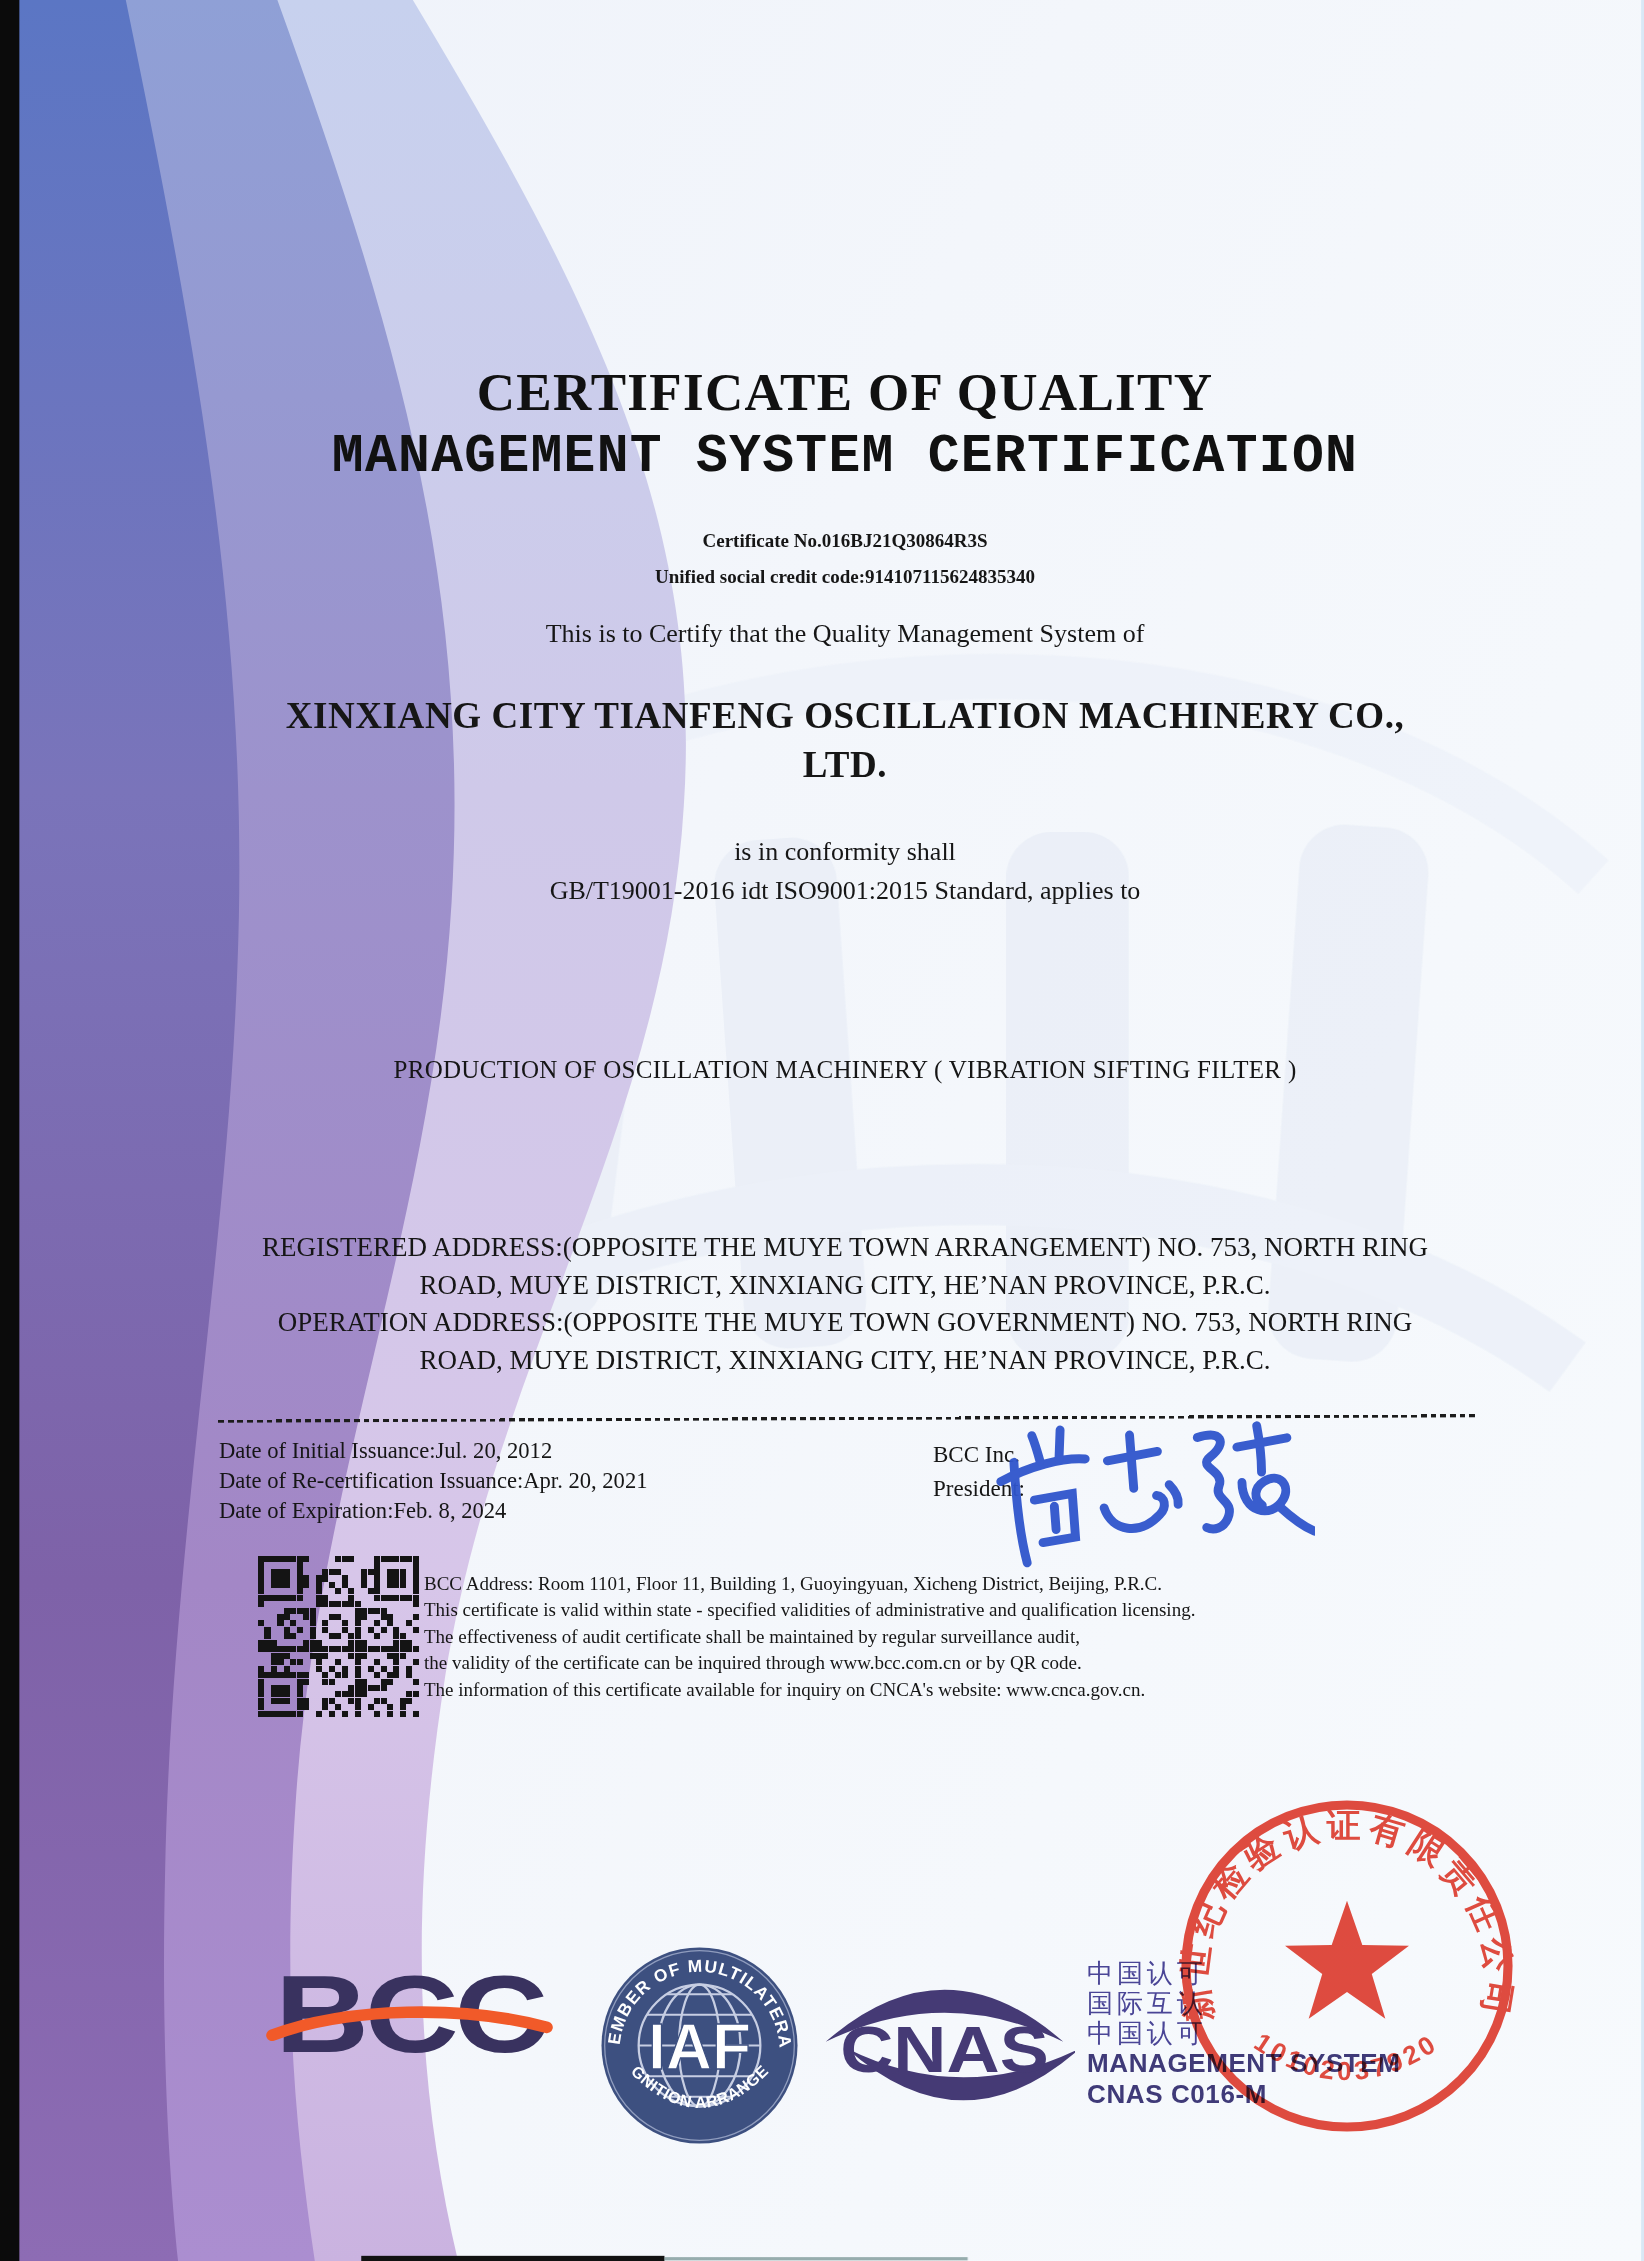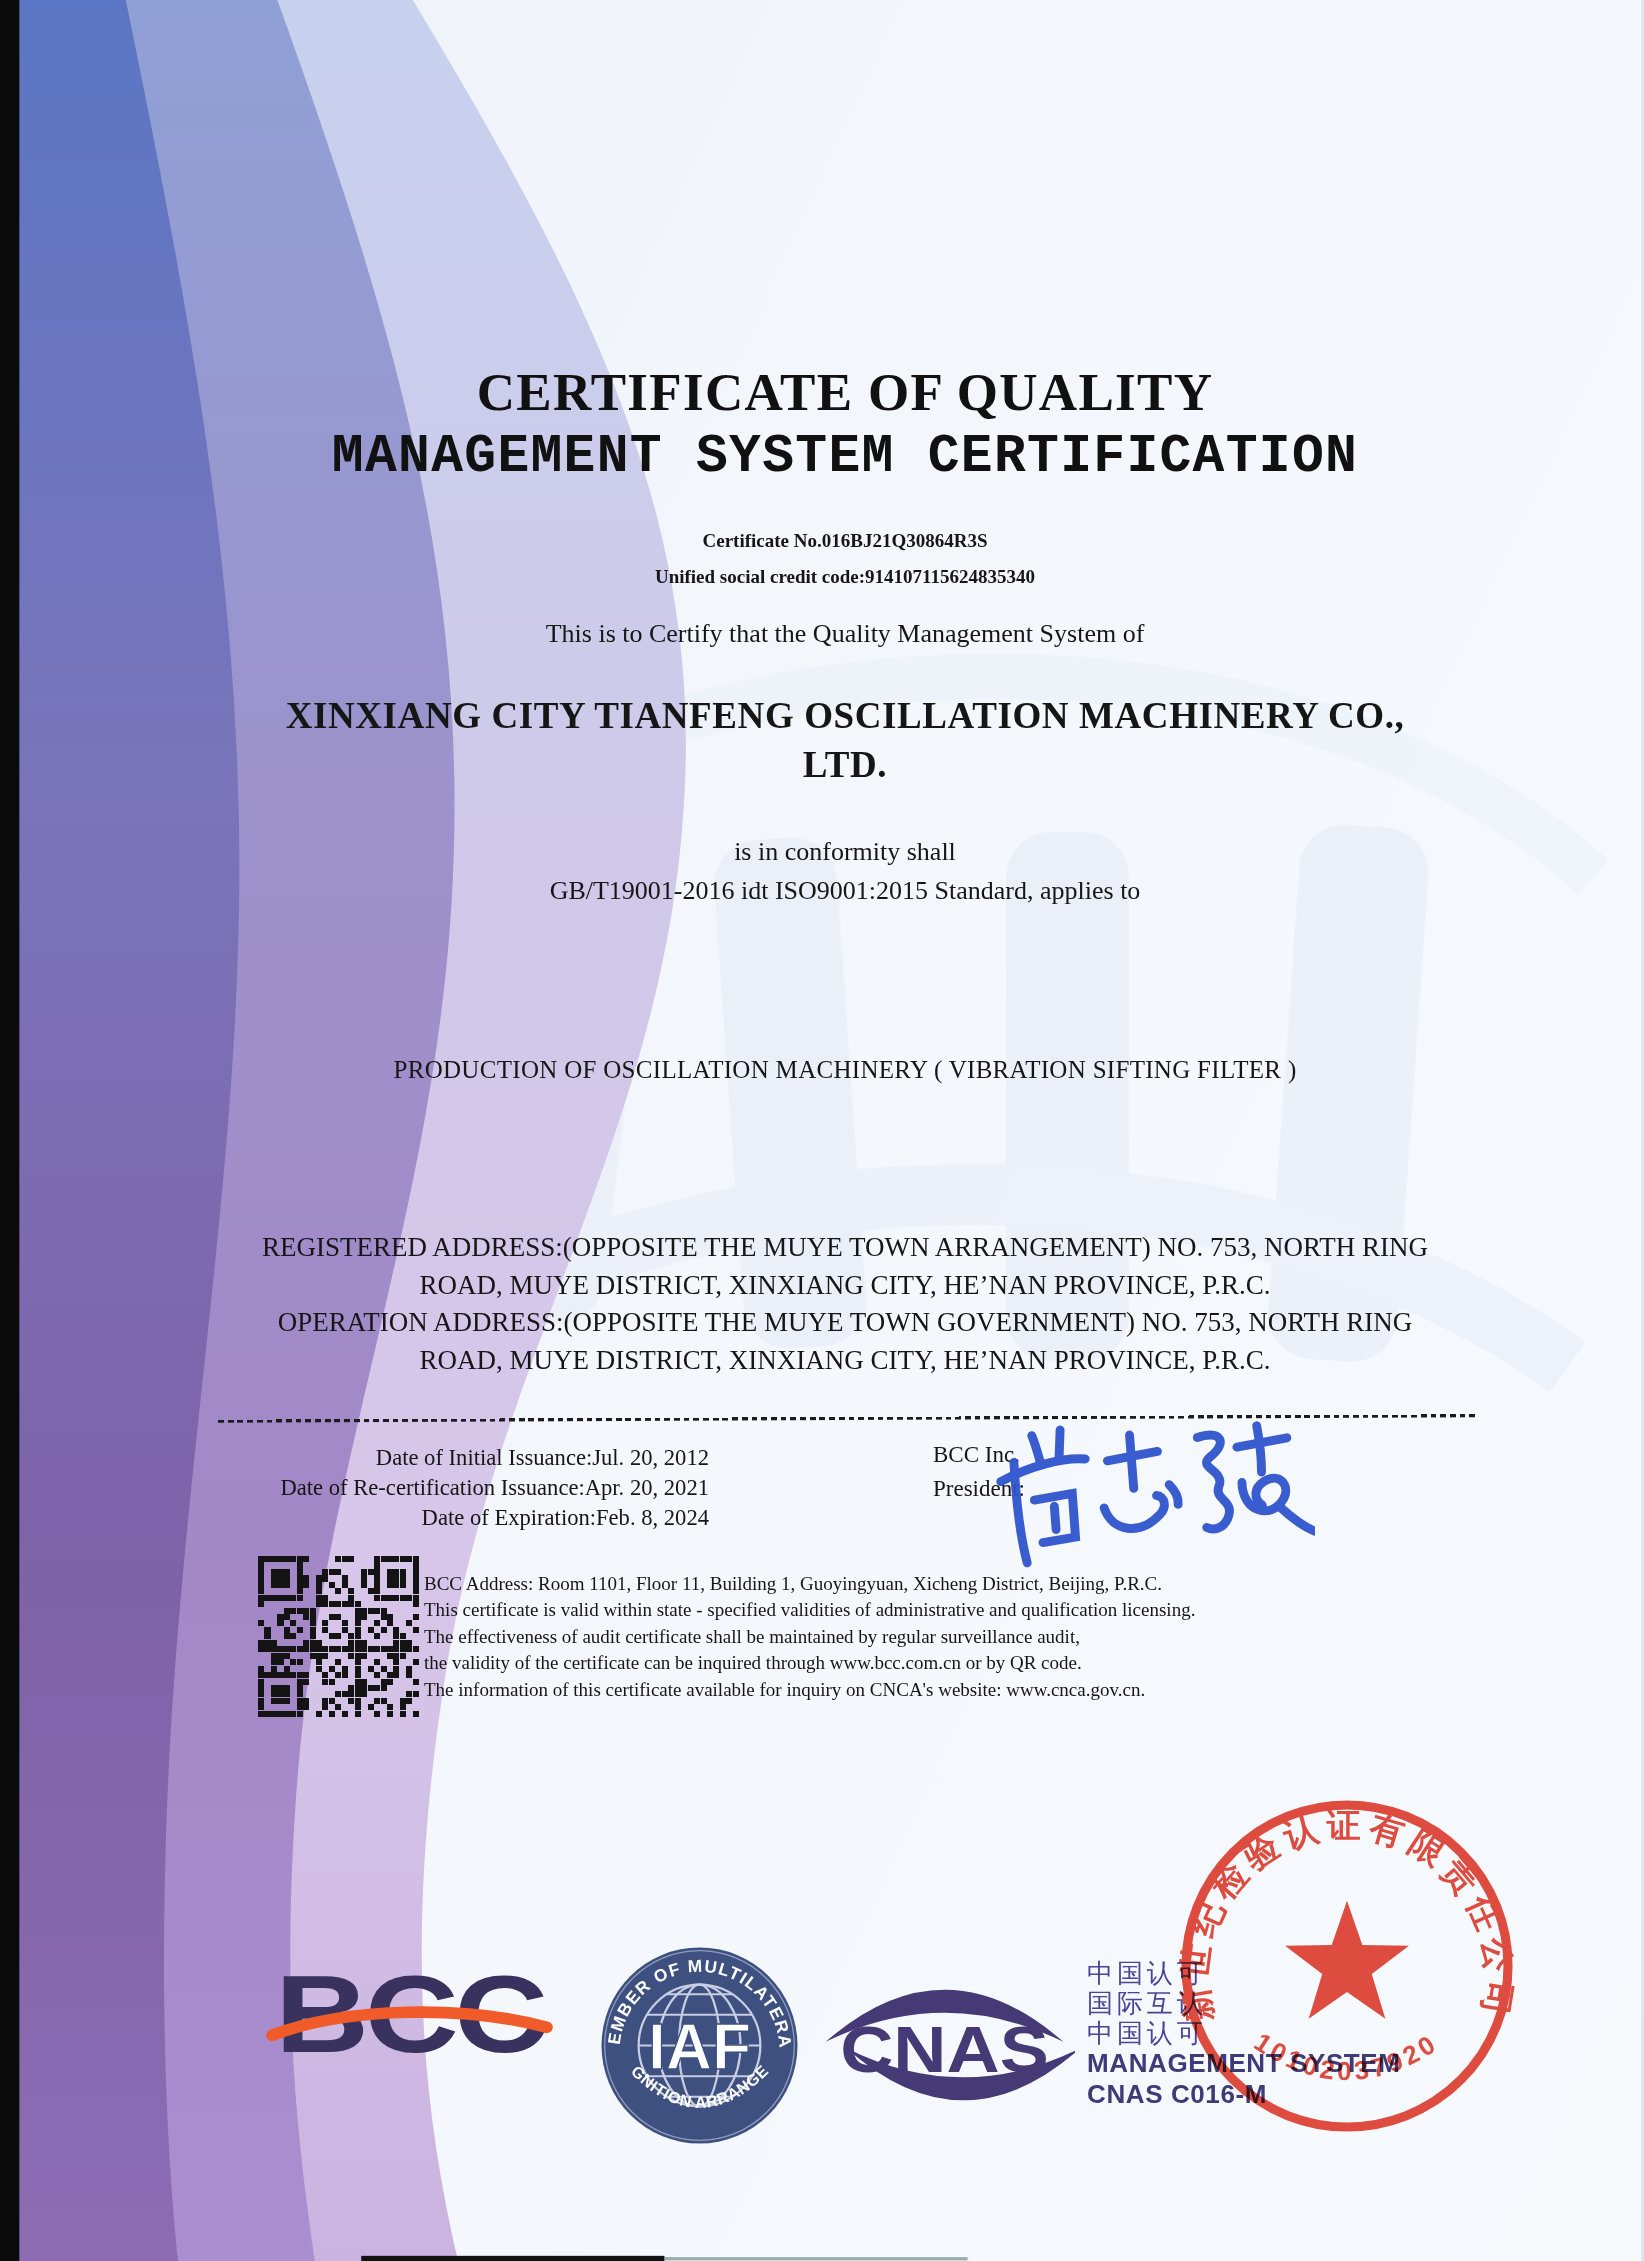--- a/index.html
+++ b/index.html
@@ -14,21 +14,21 @@
   .certno{font-size:19px;font-weight:bold;}
   .body-line{font-size:26px;}
   .company{font-size:37px;font-weight:bold;line-height:49px;letter-spacing:0.6px;}
   .scope{font-size:25px;letter-spacing:0.3px;}
   .addr{font-size:27px;line-height:37px;}
   .dash-line{
     position:absolute;left:218px;top:1417px;width:1258px;height:3.2px;
     background:repeating-linear-gradient(90deg,#1c1c1c 0 5.8px,transparent 5.8px 9.7px);
     transform:rotate(-0.25deg);
   }
-  .dates{position:absolute;left:219px;top:1436px;width:490px;text-align:right;font-size:22.6px;line-height:30px;margin-top:7px;}
+  .dates{position:absolute;left:219px;top:1436px;width:490px;text-align:left;font-size:22.6px;line-height:30px;}
   .issuer{position:absolute;left:933px;top:1438px;font-size:23px;line-height:34px;}
   .fineprint{position:absolute;left:424px;top:1571px;width:942px;font-size:19px;line-height:26.4px;}
   .qr{position:absolute;left:258px;top:1556px;width:161px;height:161px;}
   .qrc{position:absolute;width:6.4px;height:6.4px;background:#141414;}
   .accr{position:absolute;left:1087px;top:1958px;width:361px;}
   .accr .cn{font-family:"Liberation Sans",sans-serif;font-size:26px;line-height:30px;color:#4a4596;letter-spacing:3.9px;}
   .accr .en{font-family:"Liberation Sans",sans-serif;font-size:26px;font-weight:bold;line-height:31px;color:#3f3a78;letter-spacing:0.6px;}
   .stamp{position:absolute;left:1171px;top:1790px;mix-blend-mode:multiply;opacity:.9;}
   svg text{font-family:"Liberation Sans",sans-serif;}
 </style>

